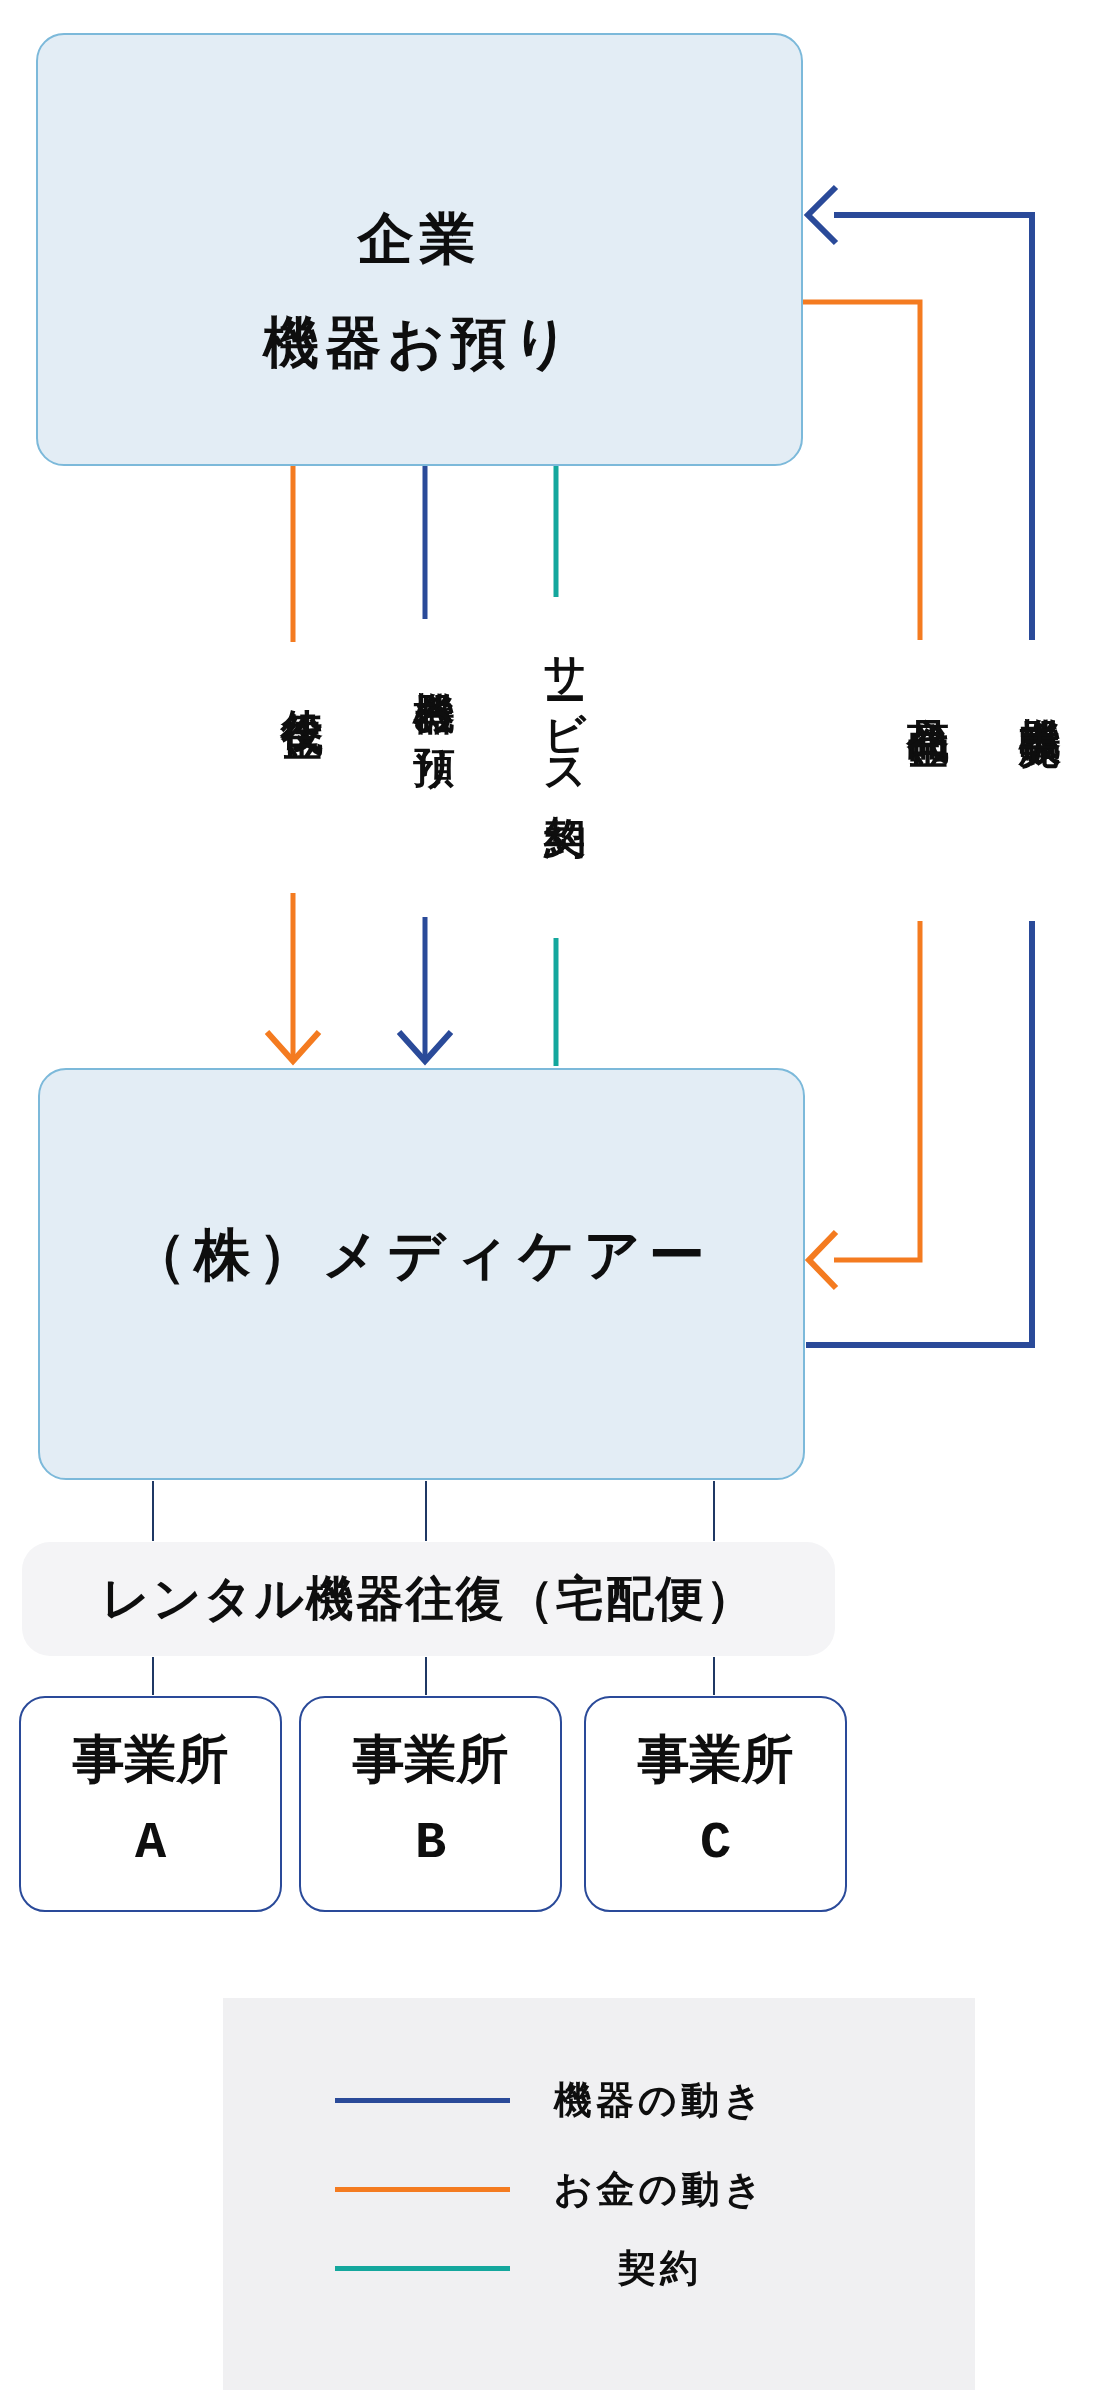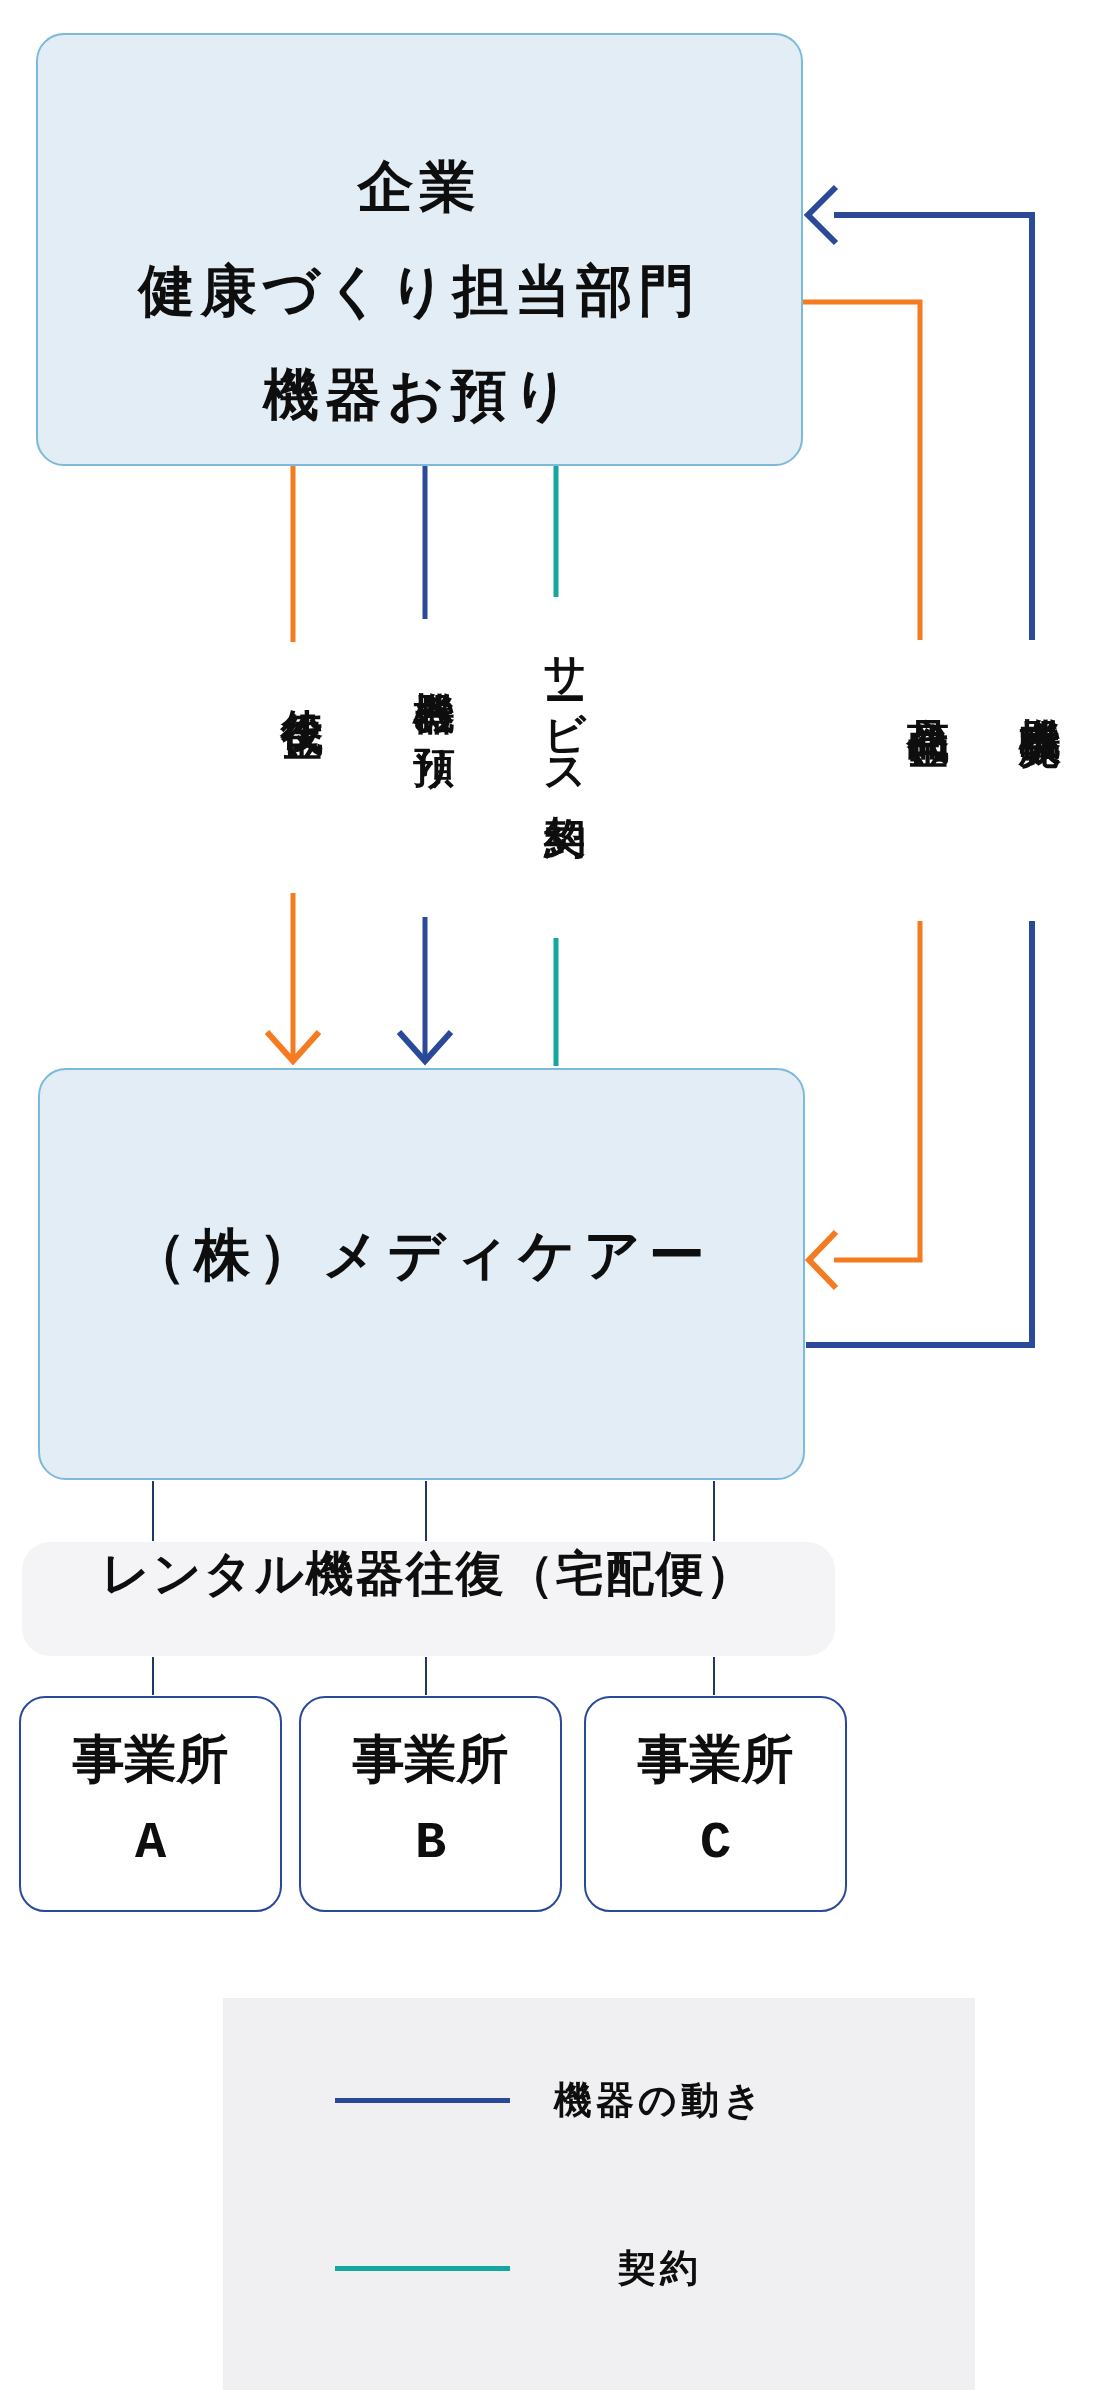--- a/index.html
+++ b/index.html
@@ -4,21 +4,21 @@
 <style>
   html,body{margin:0;padding:0;background:#ffffff;}
   #page{position:relative;width:1101px;height:2396px;background:#ffffff;overflow:hidden;
         font-family:Liberation Mono, monospace;color:#0e0e0e;}
   .abs{position:absolute;}
   .node{box-sizing:border-box;border-radius:28px;display:flex;flex-direction:column;
         align-items:center;justify-content:center;text-align:center;font-weight:700;}
   .blue-node{background:#e3edf5;border:2px solid #7cb9da;}
   .company-line{font-size:56px;line-height:104px;letter-spacing:6px;white-space:nowrap;}
   .medicare-label{font-size:56px;letter-spacing:8px;white-space:nowrap;}
-  .band{background:#f4f4f6;border-radius:28px;display:flex;align-items:flex-start;justify-content:center;}
+  .band{background:#f4f4f6;border-radius:28px;display:flex;align-items:center;justify-content:center;}
   .band-label{font-size:48px;font-weight:700;letter-spacing:2px;white-space:nowrap;}
   .office{background:#ffffff;border:2px solid #2a4a99;border-radius:26px;display:flex;flex-direction:column;
           align-items:center;justify-content:center;font-weight:700;font-size:52px;line-height:80px;}
   .vlabel{writing-mode:vertical-rl;text-orientation:mixed;font-size:42px;font-weight:700;
           letter-spacing:3px;white-space:nowrap;}
   .legend{background:#f0f0f2;}
   .legend-row{position:absolute;left:0;width:100%;height:44px;display:flex;align-items:center;}
   .legend-line{width:175px;height:5px;margin-left:112px;flex:0 0 auto;}
   .legend-label{width:300px;text-align:center;font-size:38px;font-weight:700;letter-spacing:4px;}
   svg{position:absolute;left:0;top:0;}
@@ -53,21 +53,20 @@
     <polyline points="426,1481 426,1541" fill="none" stroke-width="2" stroke="#1f3864"></polyline>
     <polyline points="714,1481 714,1541" fill="none" stroke-width="2" stroke="#1f3864"></polyline>
 
     <polyline points="153,1657 153,1695" fill="none" stroke-width="2" stroke="#1f3864"></polyline>
     <polyline points="426,1657 426,1695" fill="none" stroke-width="2" stroke="#1f3864"></polyline>
     <polyline points="714,1657 714,1695" fill="none" stroke-width="2" stroke="#1f3864"></polyline>
   </svg>
 
   <div class="abs node blue-node" style="left:36px;top:33px;width:767px;height:433px;padding-top:90px;">
     <div class="company-line">企業</div>
-    <div class="company-line">健康づくり担当部門</div>
     <div class="company-line">機器お預り</div>
   </div>
 
   <div class="abs vlabel" style="left:271px;top:676px;">使役代金</div>
   <div class="abs vlabel" style="left:403px;top:658px;">機器お預り</div>
   <div class="abs vlabel" style="left:534px;top:626px;">サービス契約</div>
 
   <div class="abs vlabel" style="left:897px;top:684px;">商品代金</div>
   <div class="abs vlabel" style="left:1009px;top:684px;">機器販売</div>
 
@@ -90,19 +89,23 @@
   <div class="abs office" style="left:584px;top:1696px;width:259px;height:212px;">
     <div>事業所</div>
     <div>C</div>
   </div>
 
   <div class="abs legend" style="left:223px;top:1998px;width:752px;height:392px;">
     <div class="legend-row" style="top:80px;">
       <div class="legend-line" style="background: rgb(42, 74, 153);"></div>
       <div class="legend-label">機器の動き</div>
     </div>
+    <div class="legend-row" style="top:169px;">
+      <div class="legend-line" style="background: rgb(244, 123, 32);"></div>
+      <div class="legend-label">お金の動き</div>
+    </div>
     <div class="legend-row" style="top:248px;">
       <div class="legend-line" style="background: rgb(20, 167, 157);"></div>
       <div class="legend-label">契約</div>
     </div>
   </div>
 
 </div>
 
 </body></html>

